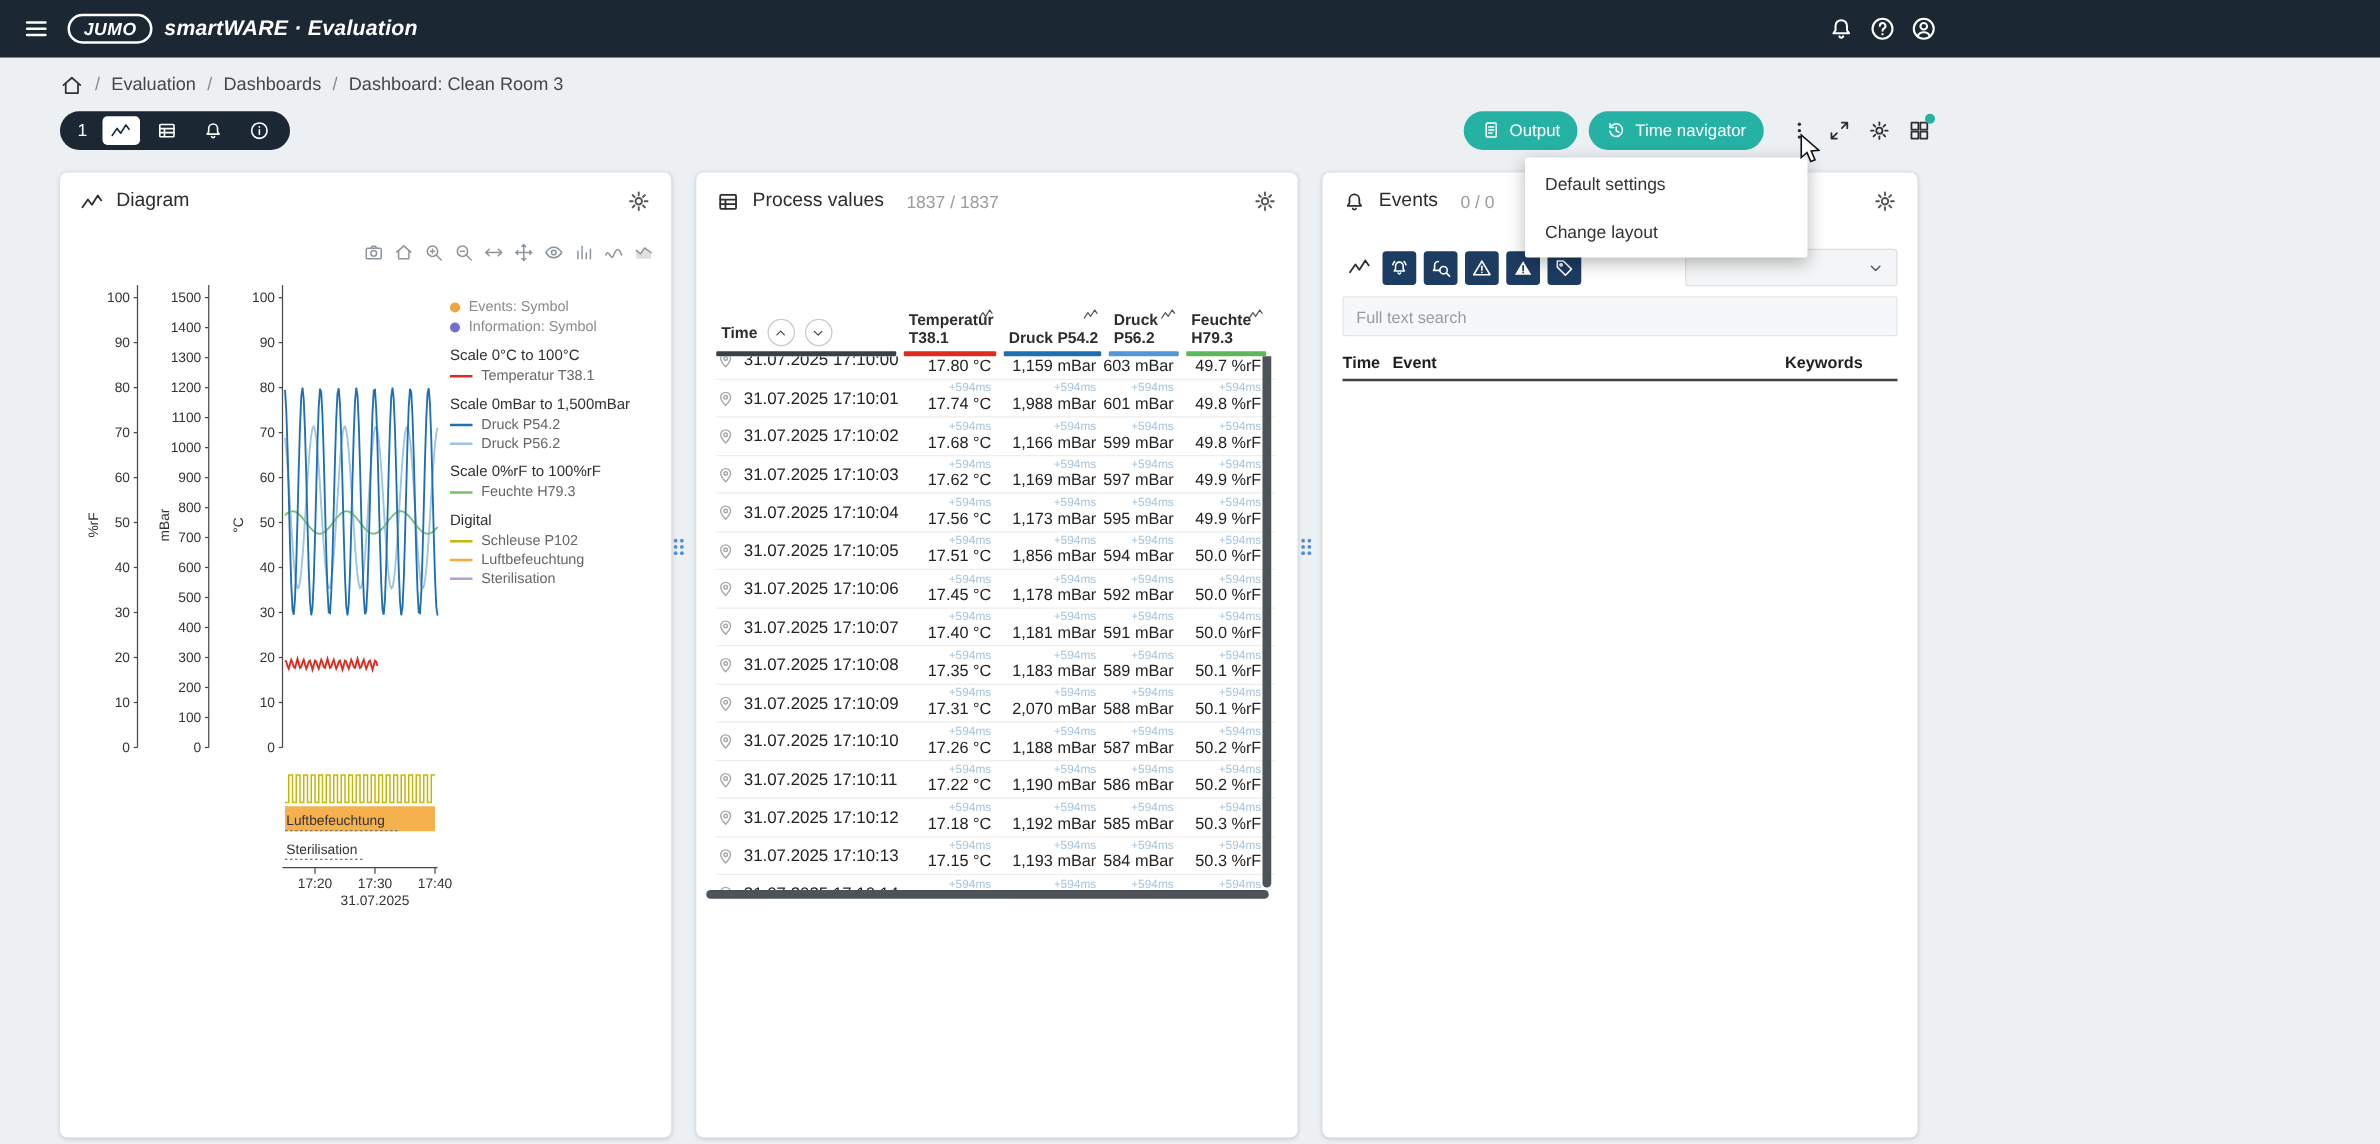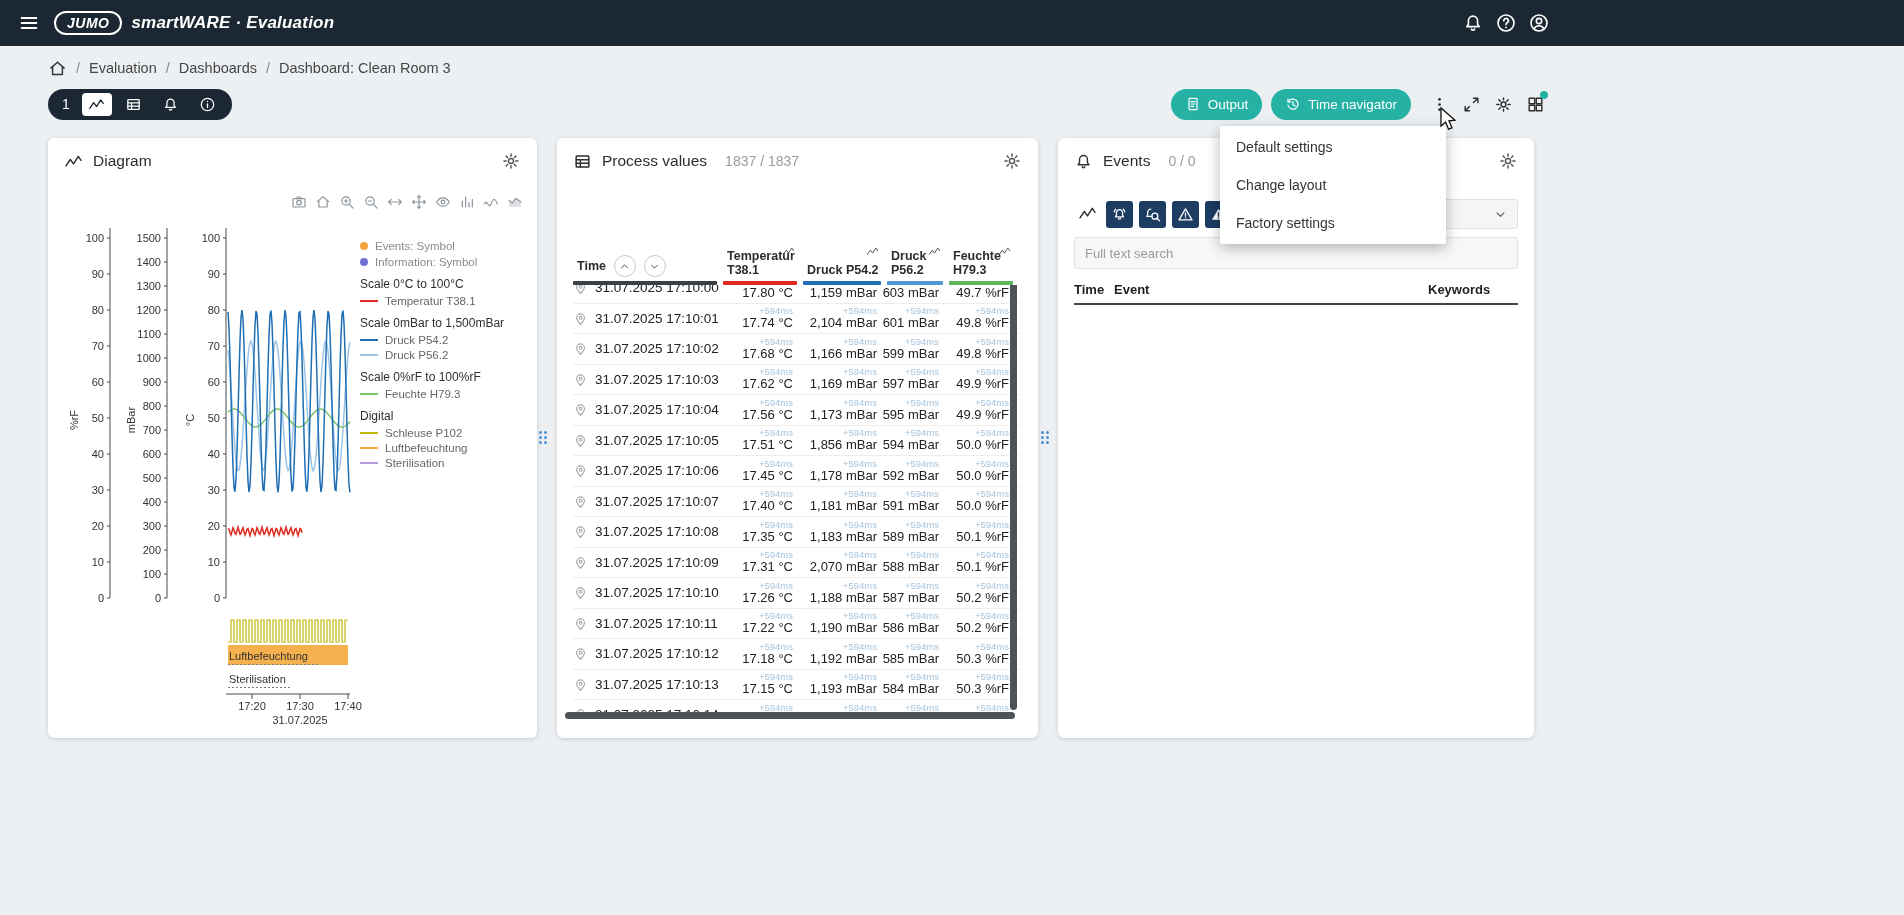--- a/index.html
+++ b/index.html
@@ -32,21 +32,21 @@
 .toolbar-right{margin-left:auto;display:flex;align-items:center;gap:9px}
 .btn-teal{display:flex;align-items:center;gap:7px;background:#25b2a5;border:none;border-radius:16px;height:31px;padding:0 14px;color:#fff;font-size:13.5px;font-family:inherit;cursor:pointer}
 .bt-ic{width:16px;height:16px}
 .tb-actions{display:flex;align-items:center;gap:6px;margin-left:6px}
 .tb-ic{width:26px;height:26px;color:#2d2d2d;cursor:pointer;position:relative}
 .tb-ic svg{width:19px;height:19px;margin:auto}
 .tb-ic.badge::after{content:"";position:absolute;top:0;right:0;width:8px;height:8px;border-radius:50%;background:#25b2a5}
 
 
 .cards{display:flex;gap:20px;padding:14px 0 0 48px;align-items:flex-start}
-.card{background:#fff;border-radius:6px;box-shadow:0 1px 4px rgba(0,0,0,.16);height:600px;position:relative}
+.card{background:#fff;border-radius:6px;box-shadow:0 1px 4px rgba(0,0,0,.16);height:772px;position:relative}
 .card-head{height:46px;display:flex;align-items:center;padding:0 16px;gap:10px}
 .ch-ic{width:19px;height:19px;color:#2d2d2d}
 .card-title{font-size:15.5px;color:#2d2d2d;font-weight:500;white-space:nowrap}
 .card-count{font-size:14px;color:#9b9b9b;margin-left:8px;white-space:nowrap}
 .ch-gear{width:20px;height:20px;color:#555;margin-left:auto;cursor:pointer}
 
 
 .card-diagram{width:489px}
 .dia-tools{position:absolute;top:56px;right:14px;display:flex;gap:8px;color:#8d959c}
 .dia-tools .iw{width:16px;height:16px;cursor:pointer}
@@ -684,21 +684,21 @@
                 </svg>
               </span>
               <span>31.07.2025 17:10:01</span>
             </div>
             <div class="pt-val" style="width:80px">
               <span class="pt-ms">+594ms</span>
               <span class="pt-v">17.74 °C</span>
             </div>
             <div class="pt-val" style="width:84px">
               <span class="pt-ms">+594ms</span>
-              <span class="pt-v">2,104 mBar</span>
+              <span class="pt-v">1,988 mBar</span>
             </div>
             <div class="pt-val" style="width:62px">
               <span class="pt-ms">+594ms</span>
               <span class="pt-v">601 mBar</span>
             </div>
             <div class="pt-val" style="width:70px">
               <span class="pt-ms">+594ms</span>
               <span class="pt-v">49.8 %rF</span>
             </div>
           </div>
@@ -1125,18 +1125,17 @@
     <i></i>
     <i></i>
     <i></i>
     <i></i>
     <i></i>
   </div>
 
 <div class="menu">
     <div class="menu-item"><span class="mi-label">Default settings</span></div>
     <div class="menu-item"><span class="mi-label">Change layout</span></div>
-    <div class="menu-item"><span class="mi-label">Factory settings</span></div>
   </div>
 
 <svg class="cursor" width="18" height="26" viewBox="0 0 18 26">
   <path d="M3 2v18l4.6-4 3 7.2 3.4-1.4-3-7 6-.6z" fill="#fff" stroke="#111" stroke-width="1.3"></path>
 </svg>
 
 </body></html>

